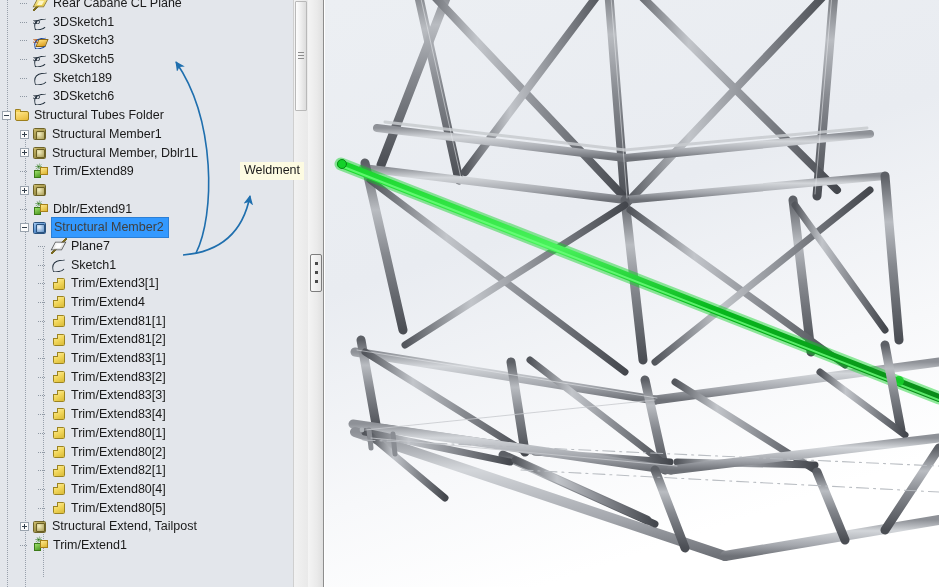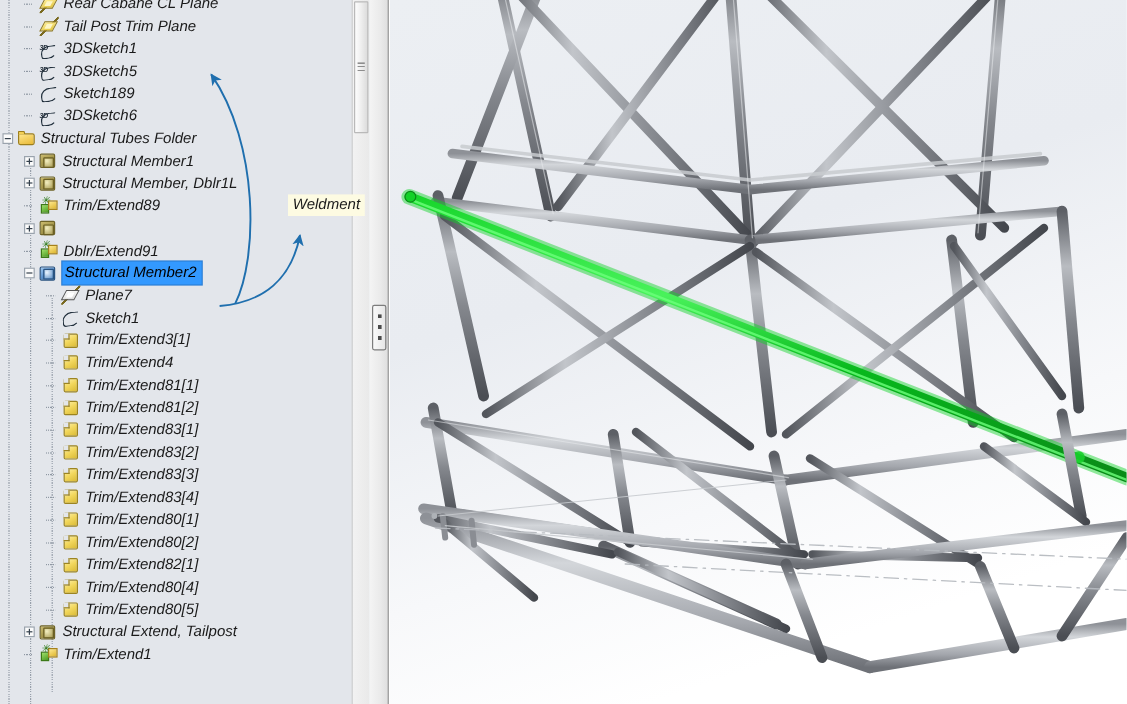--- a/index.html
+++ b/index.html
@@ -11,21 +11,20 @@
     overflow: hidden;
     font-family: "Liberation Sans", sans-serif;
     background: #ffffff;
   }
 
   #app {
     position: relative;
     width: 939px;
     height: 587px;
     overflow: hidden;
-    font-style: italic;
   }
 
   
   #tree-panel {
     position: absolute;
     left: 0;
     top: 0;
     width: 308px;
     height: 587px;
     background: #e3e6eb;
@@ -110,21 +109,21 @@
     height: 16px;
     margin-right: 4px;
     position: relative;
     display: inline-block;
   }
 
   .label { padding-right: 4px; flex: 0 0 auto; }
 
   .tree-row.selected .label {
     background: #3399ff;
-    color: #000000;
+    color: #404040;
     padding-left: 2px;
     box-shadow: 0 0 0 1px #2b7fd6;
     text-align: center;
   }
 
   
   
   .ico-plane {
     background:
       linear-gradient(135deg, transparent 46%, #7a6a20 46%, #7a6a20 54%, transparent 54%);
@@ -410,29 +409,31 @@
           <span class="indent" style="width: 20px;"></span>
           <span class="connector"></span>
           <span class="indent" style="width: 4px;"></span>
           <span class="icon ico-plane"></span>
           <span class="label">Rear Cabane CL Plane</span>
         </div>
         <div class="tree-row">
           <span class="indent" style="width: 20px;"></span>
           <span class="connector"></span>
           <span class="indent" style="width: 4px;"></span>
-          <span class="icon ico-plane"></span>
-          <span class="label">Tail Post Trim Plane</span>
-        </div>
-        <div class="tree-row">
-          <span class="indent" style="width: 20px;"></span>
-          <span class="connector"></span>
-          <span class="indent" style="width: 4px;"></span>
           <span class="icon ico-3dsketch"></span>
           <span class="label">3DSketch1</span>
+        </div>
+        <div class="tree-row">
+          <span class="indent" style="width: 20px;"></span>
+          <span class="connector"></span>
+          <span class="indent" style="width: 4px;"></span>
+          <span class="icon ico-3dsketch edited">
+            <i class="chip"></i>
+          </span>
+          <span class="label">3DSketch3</span>
         </div>
         <div class="tree-row">
           <span class="indent" style="width: 20px;"></span>
           <span class="connector"></span>
           <span class="indent" style="width: 4px;"></span>
           <span class="icon ico-3dsketch"></span>
           <span class="label">3DSketch5</span>
         </div>
         <div class="tree-row">
           <span class="indent" style="width: 20px;"></span>

